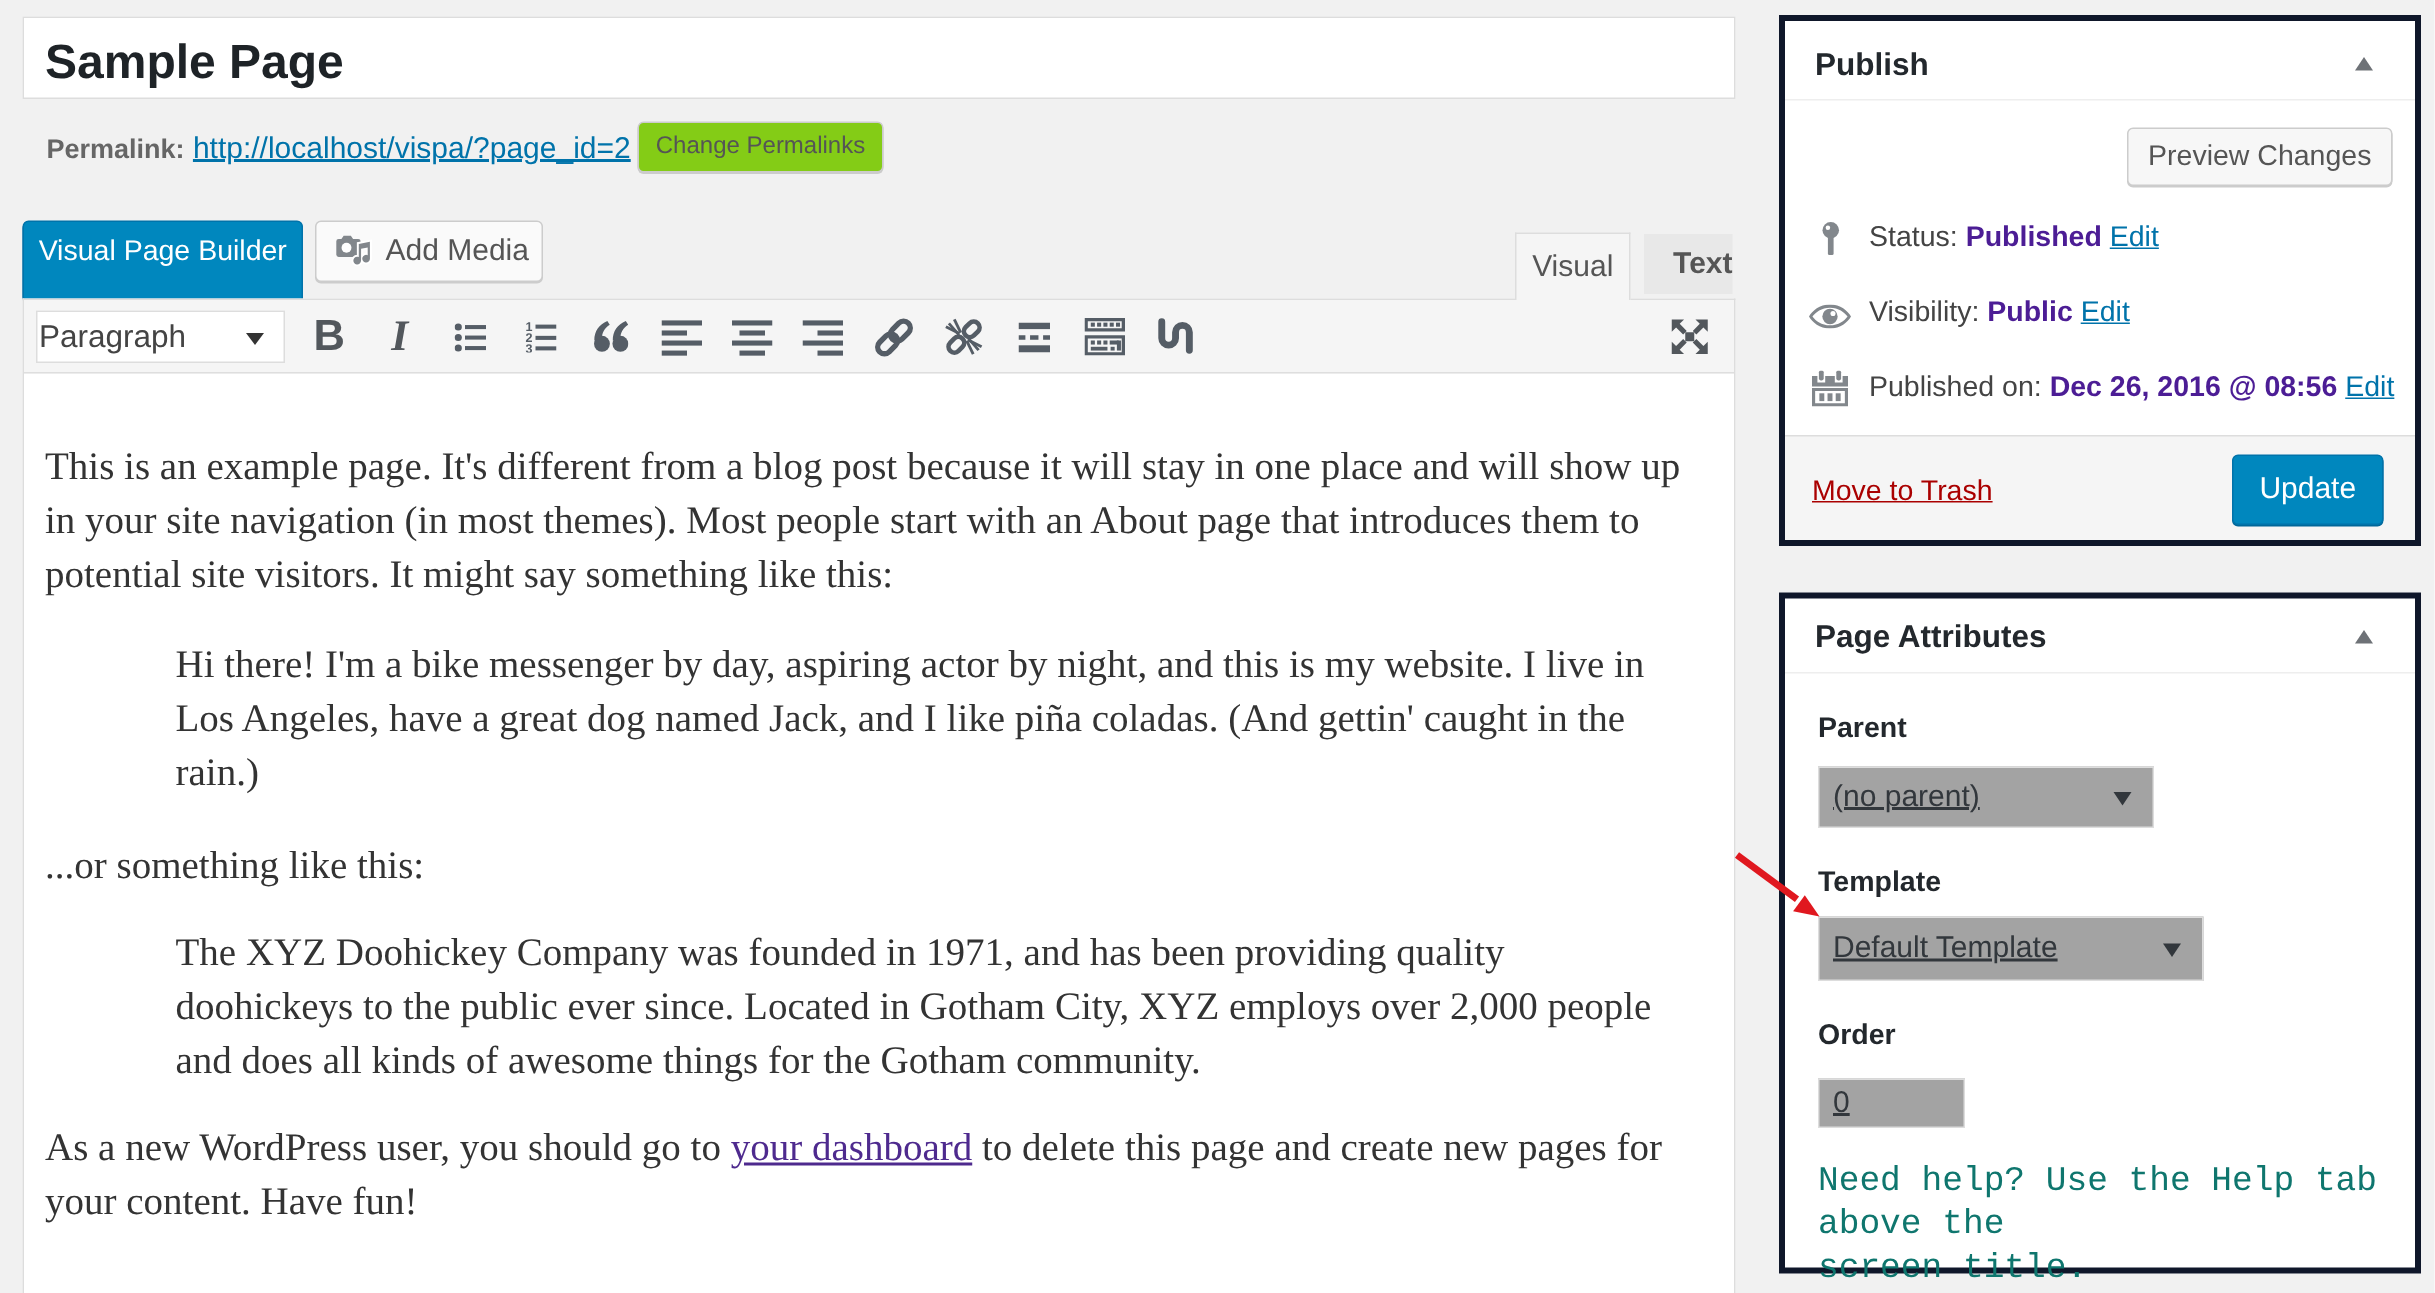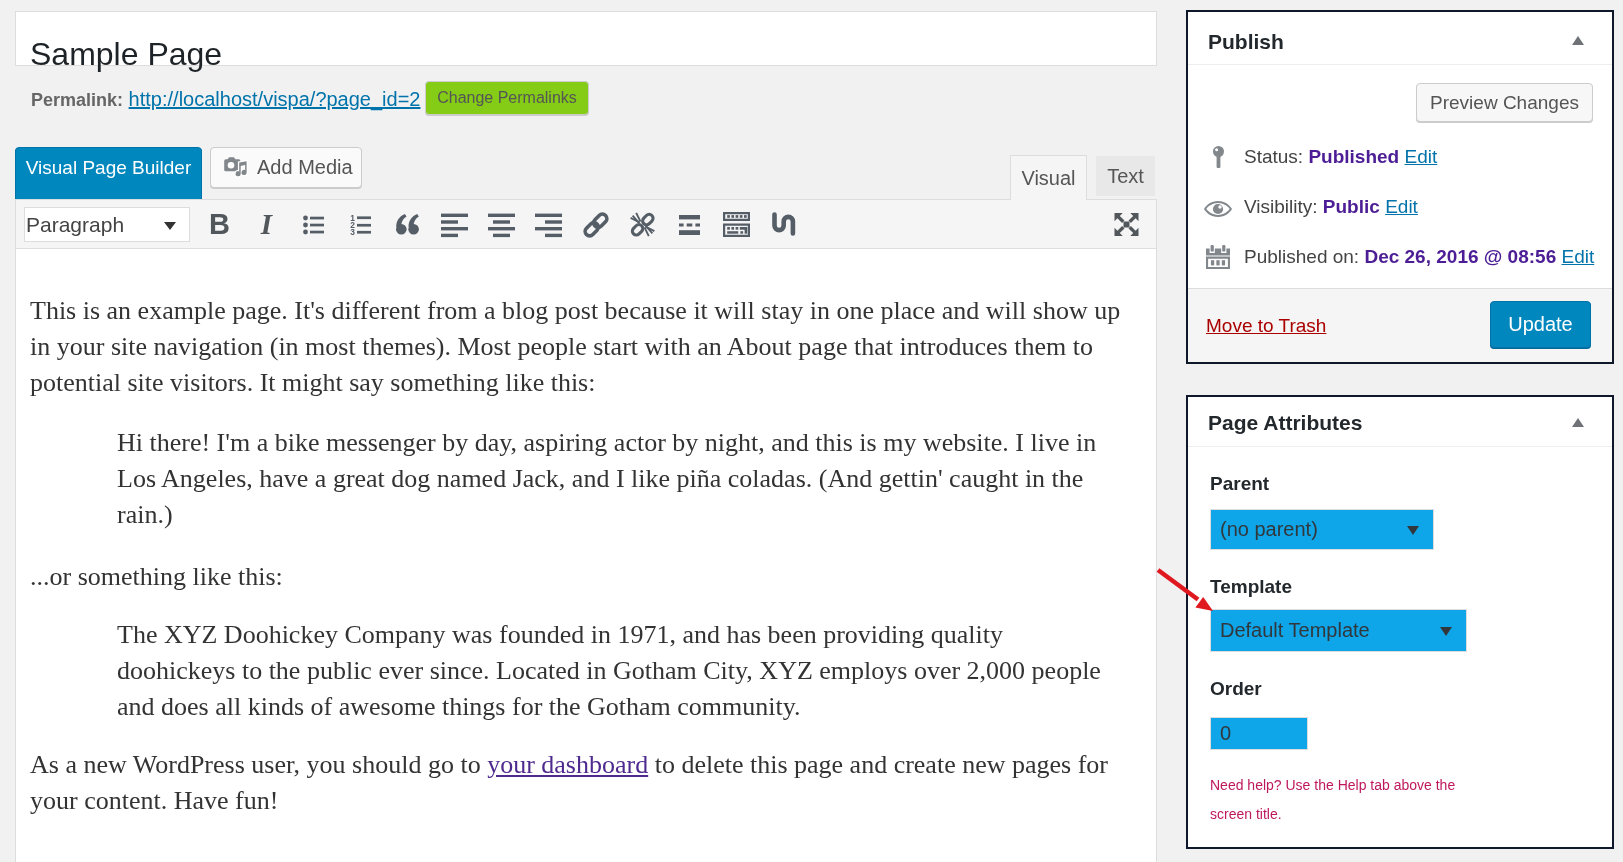--- a/index.html
+++ b/index.html
@@ -1,75 +1,75 @@
 <!DOCTYPE html>
 <html><head>
 <meta charset="utf-8">
 <style>
 * { margin:0; padding:0; box-sizing:border-box; }
 html,body { width:1623px; height:862px; }
 body { background:#f1f1f1; font-family:"Liberation Sans", sans-serif; position:relative; overflow:hidden; color:#444; }
 .abs { position:absolute; }
 
 
-#titlebox { left:15px; top:11px; width:1142px; height:55px; background:#fff; border:1px solid #ddd; font-size:32px; color:#1e2327; line-height:52px; padding-left:14px; padding-top:16px; white-space:nowrap; }
+#titlebox { left:15px; top:11px; width:1142px; height:55px; background:#fff; border:1px solid #ddd; font-size:32px; color:#1e2327; line-height:52px; padding-left:14px; padding-top:3px; white-space:nowrap;font-weight:bold; }
 
 
 #permalink { left:31px; top:88px; font-size:20px; color:#666; }
 #permalink b { color:#666; font-size:18px; }
 #permalink a { color:#0073aa; }
 #chgperm { left:425px; top:81px; width:164px; height:34px; background:#84cc16; border:1px solid #ccc; border-radius:4px; box-shadow:0 1px 0 #ccc; color:#555; font-size:16px; line-height:32px; text-align:center; }
 
 
 #vpb { left:15px; top:147px; width:187px; height:55px; text-align:center; background:#0087be; border:1px solid #0073aa; border-radius:4px; box-shadow:0 1px 0 #006799; color:#ffffff; font-size:19px; line-height:39px; }
 #addmedia { left:210px; top:147px; width:152px; height:41px; background:#fafafa; border:1px solid #ccc; border-radius:4px; box-shadow:0 1px 0 #ccc; color:#555; font-size:20px; line-height:39px; }
 #addmedia svg { position:absolute; left:12px; top:7px; }
 #addmedia span { position:absolute; left:46px; }
 
 
 #tab-visual { left:1010px; top:155px; width:77px; height:45px; background:#f5f5f5; border:1px solid #ddd; border-bottom:none; color:#555; font-size:20px; line-height:44px; text-align:center; z-index:3; }
-#tab-text { left:1096px; top:156px; width:59px; height:40px; background:#e8e8e8; color:#555; font-size:20px; line-height:40px; text-align:center; }
+#tab-text { left:1096px; top:156px; width:59px; height:40px; background:#e8e8e8; color:#555; font-size:20px; line-height:40px; text-align:right;font-weight:bold; }
 
 
 #editor { left:15px; top:199px; width:1142px; height:663px; background:#fff; border:1px solid #ddd; border-bottom:none; }
 #toolbar { position:absolute; left:0; top:0; width:100%; height:49px; background:#f5f5f5; border-bottom:1px solid #dedede; }
 #paraselect { position:absolute; left:8px; top:7px; width:166px; height:35px; background:#fff; border:1px solid #ddd; font-size:21px; color:#444; line-height:33px; padding-left:1px; }
 #paraselect .dar { position:absolute; right:13px; top:14px; width:0; height:0; border-left:6px solid transparent; border-right:6px solid transparent; border-top:8px solid #333; }
 .tbtn { position:absolute; top:7px; width:47px; height:35px; display:flex; align-items:center; justify-content:center; color:#555d66; }
 #fsbtn { position:absolute; top:7px; left:1087px; width:47px; height:35px; display:flex; align-items:center; justify-content:center; }
 
 
 #content { position:absolute; left:0; top:50px; width:100%; padding:43px 10px 0 14px; font-family:"Liberation Serif", serif; font-size:26px; line-height:36px; color:#333; }
 #content p { margin:0 0 22px 0; }
 #content blockquote { margin:0 0 26px 87px; }
 #content a.dash { color:#4e2a8e; }
 
 
-.panel { background:#fff; border:2px solid #0f172a; }
+.panel { background:#fff; border:4px solid #0f172a; }
 .phead { position:relative; font-size:21px; font-weight:bold; color:#23282d; padding-left:20px; border-bottom:1px solid #eee; }
 .tri-up { position:absolute; right:28px; width:0; height:0; border-left:6px solid transparent; border-right:6px solid transparent; border-bottom:9px solid #6e7277; }
 
 #publish { left:1186px; top:10px; width:428px; height:354px; }
 #publish .phead { height:53px; line-height:60px; }
 #publish .tri-up { top:24px; }
 #prevbtn { left:228px; top:71px; width:177px; height:39px; background:#f7f7f7; border:1px solid #ccc; border-radius:4px; box-shadow:0 1px 0 #ccc; color:#555; font-size:19px; line-height:37px; text-align:center; }
 .prow { position:absolute; left:56px; font-size:19px; color:#444; white-space:nowrap; }
 .prow b { color:#4c1d95; }
 .prow a { color:#0073aa; }
 #pfoot { position:absolute; left:0; right:0; top:276px; bottom:0; background:#f5f5f5; border-top:1px solid #ddd; }
 #trash { position:absolute; left:18px; top:26px; font-size:19px; color:#a00; text-decoration:underline; }
 #updbtn { position:absolute; right:21px; top:12px; width:101px; height:47px; background:#0087be; border:1px solid #0073aa; border-radius:4px; box-shadow:0 1px 0 #006799; color:#fff; font-size:20px; line-height:45px; text-align:center; }
 
 #pageattr { left:1186px; top:395px; width:428px; height:454px; }
 #pageattr .phead { height:50px; line-height:52px; }
 #pageattr .tri-up { top:21px; }
 .lbl { position:absolute; left:22px; font-size:19px; font-weight:bold; color:#23282d; }
-.sel { position:absolute; left:22px; background:#0ea5e9; border:1px solid #ddd; font-size:20px; color:#32373c; padding-left:9px; }
+.sel { position:absolute; left:22px; background:#a3a3a3; border:1px solid #ddd; font-size:20px; color:#32373c; padding-left:9px;text-decoration:underline; }
 .sel .dar { position:absolute; right:14px; top:50%; margin-top:-4px; width:0; height:0; border-left:6px solid transparent; border-right:6px solid transparent; border-top:9px solid #32373c; }
-#helptext { position:absolute; left:22px; top:374px; font-size:14px; line-height:29px; color:#be185d; }
+#helptext { position:absolute; left:22px; top:374px; font-size:23px; line-height:29px; color:#0f766e;font-family:Liberation Mono, monospace; }
 
 #arrow { left:1140px; top:555px; z-index:5; }
 </style>
 </head>
 <body>
 
 <div id="titlebox" class="abs">Sample Page</div>
 
 <div id="permalink" class="abs"><b>Permalink:</b> <a href="#">http://localhost/vispa/?page_id=2</a></div>
 <div id="chgperm" class="abs">Change Permalinks</div>

